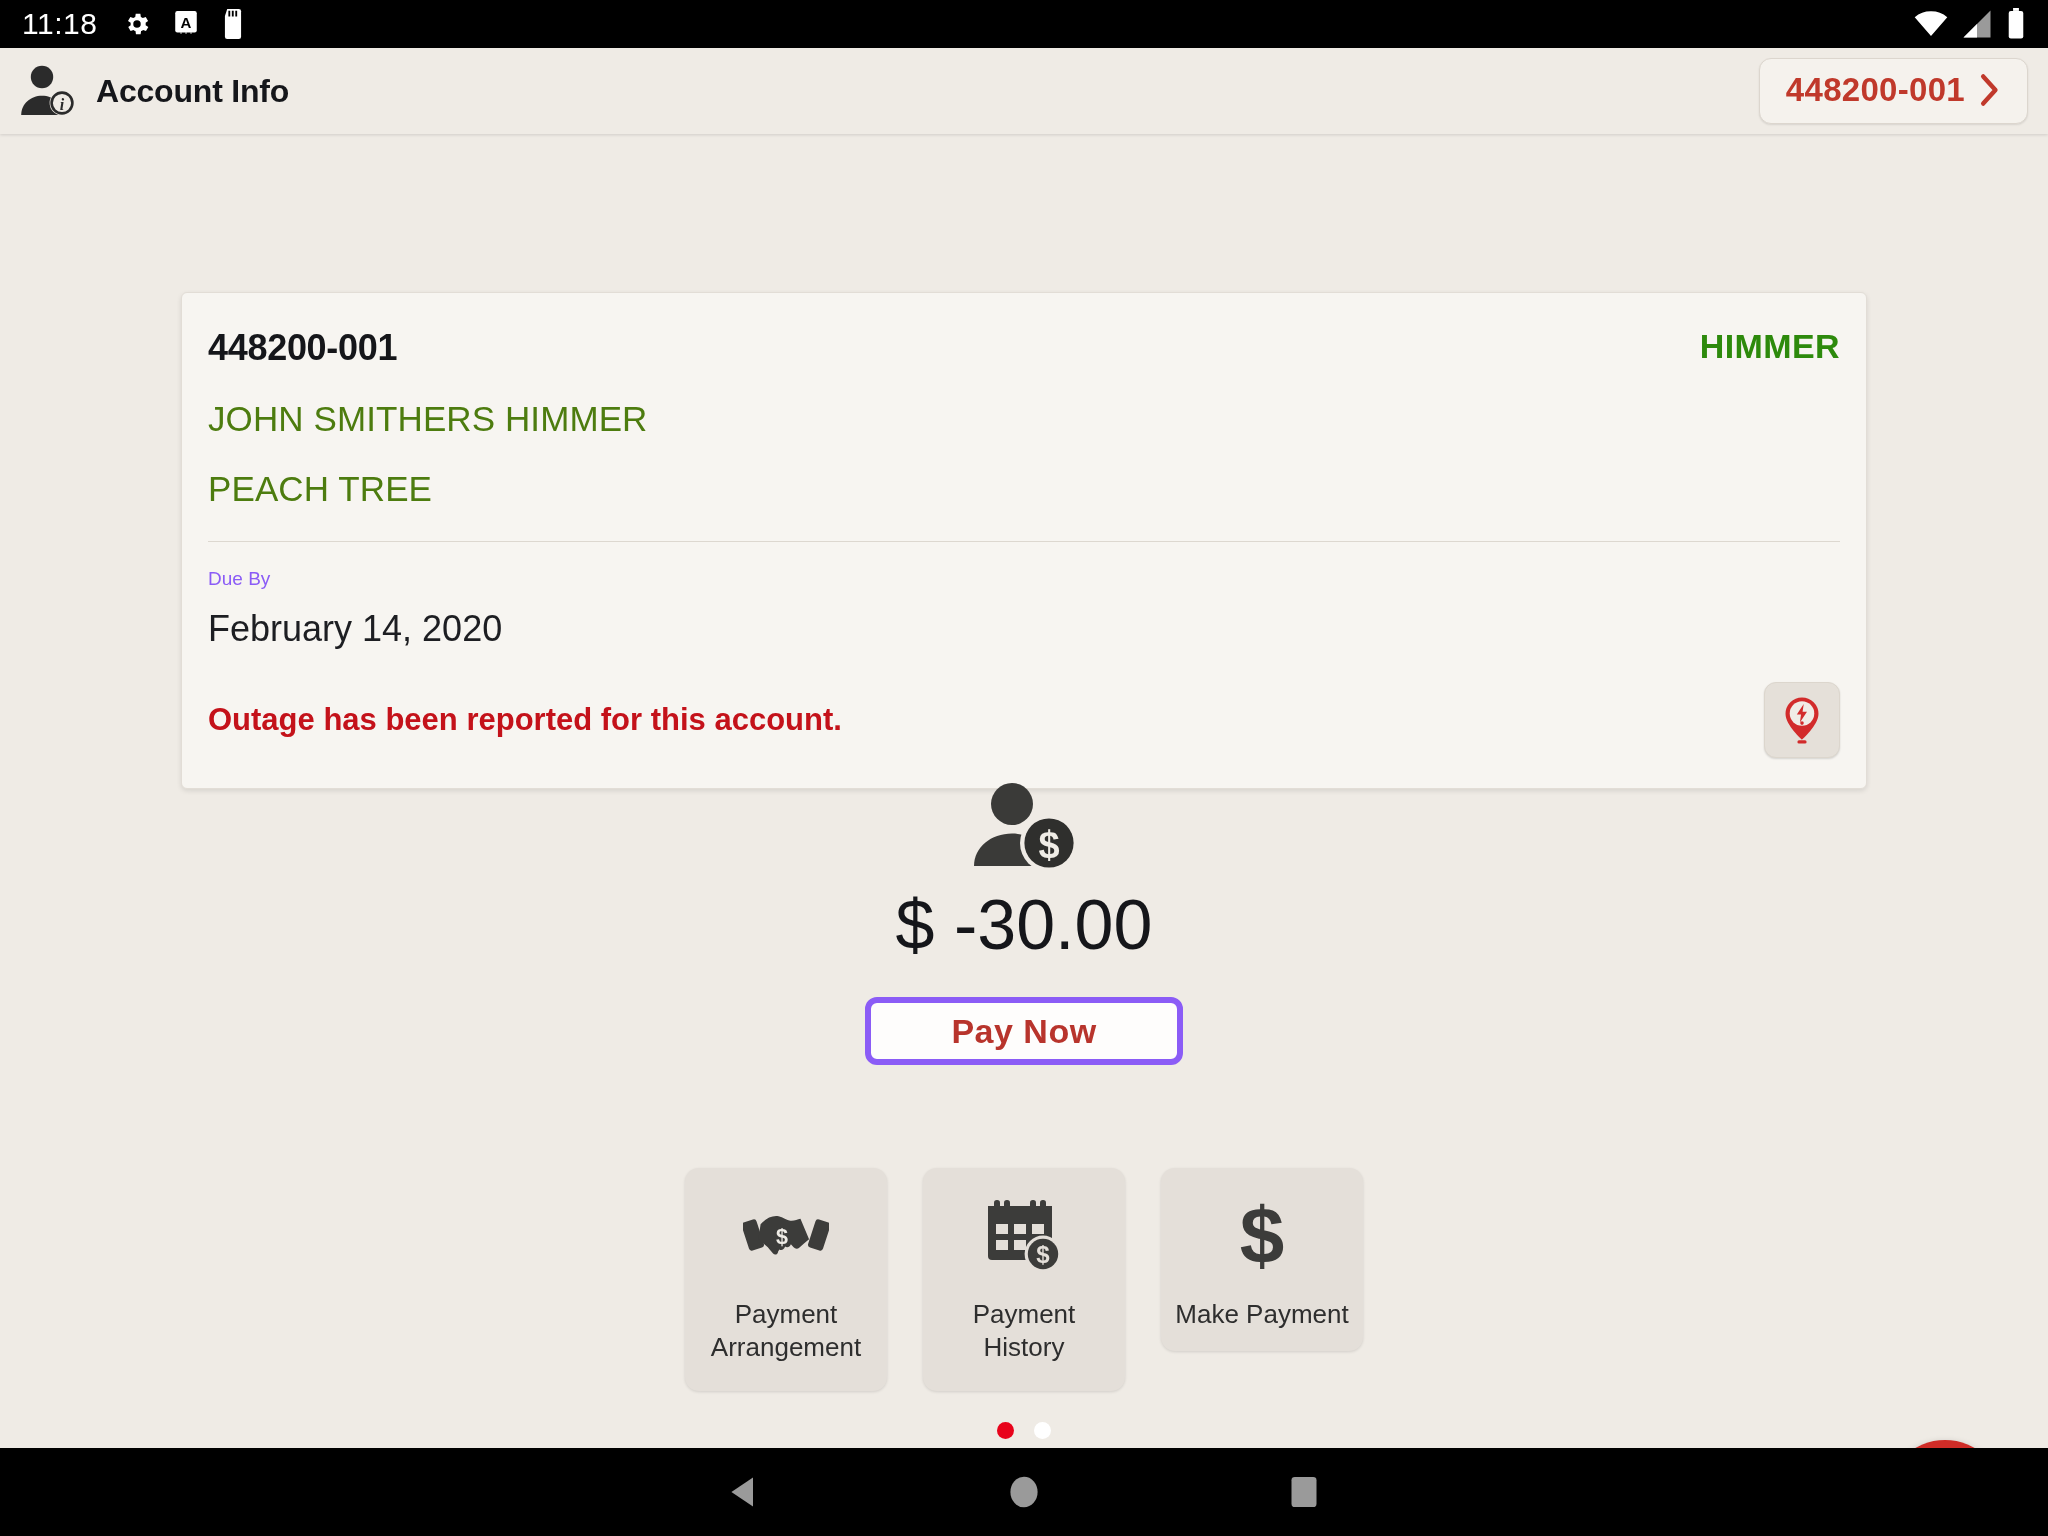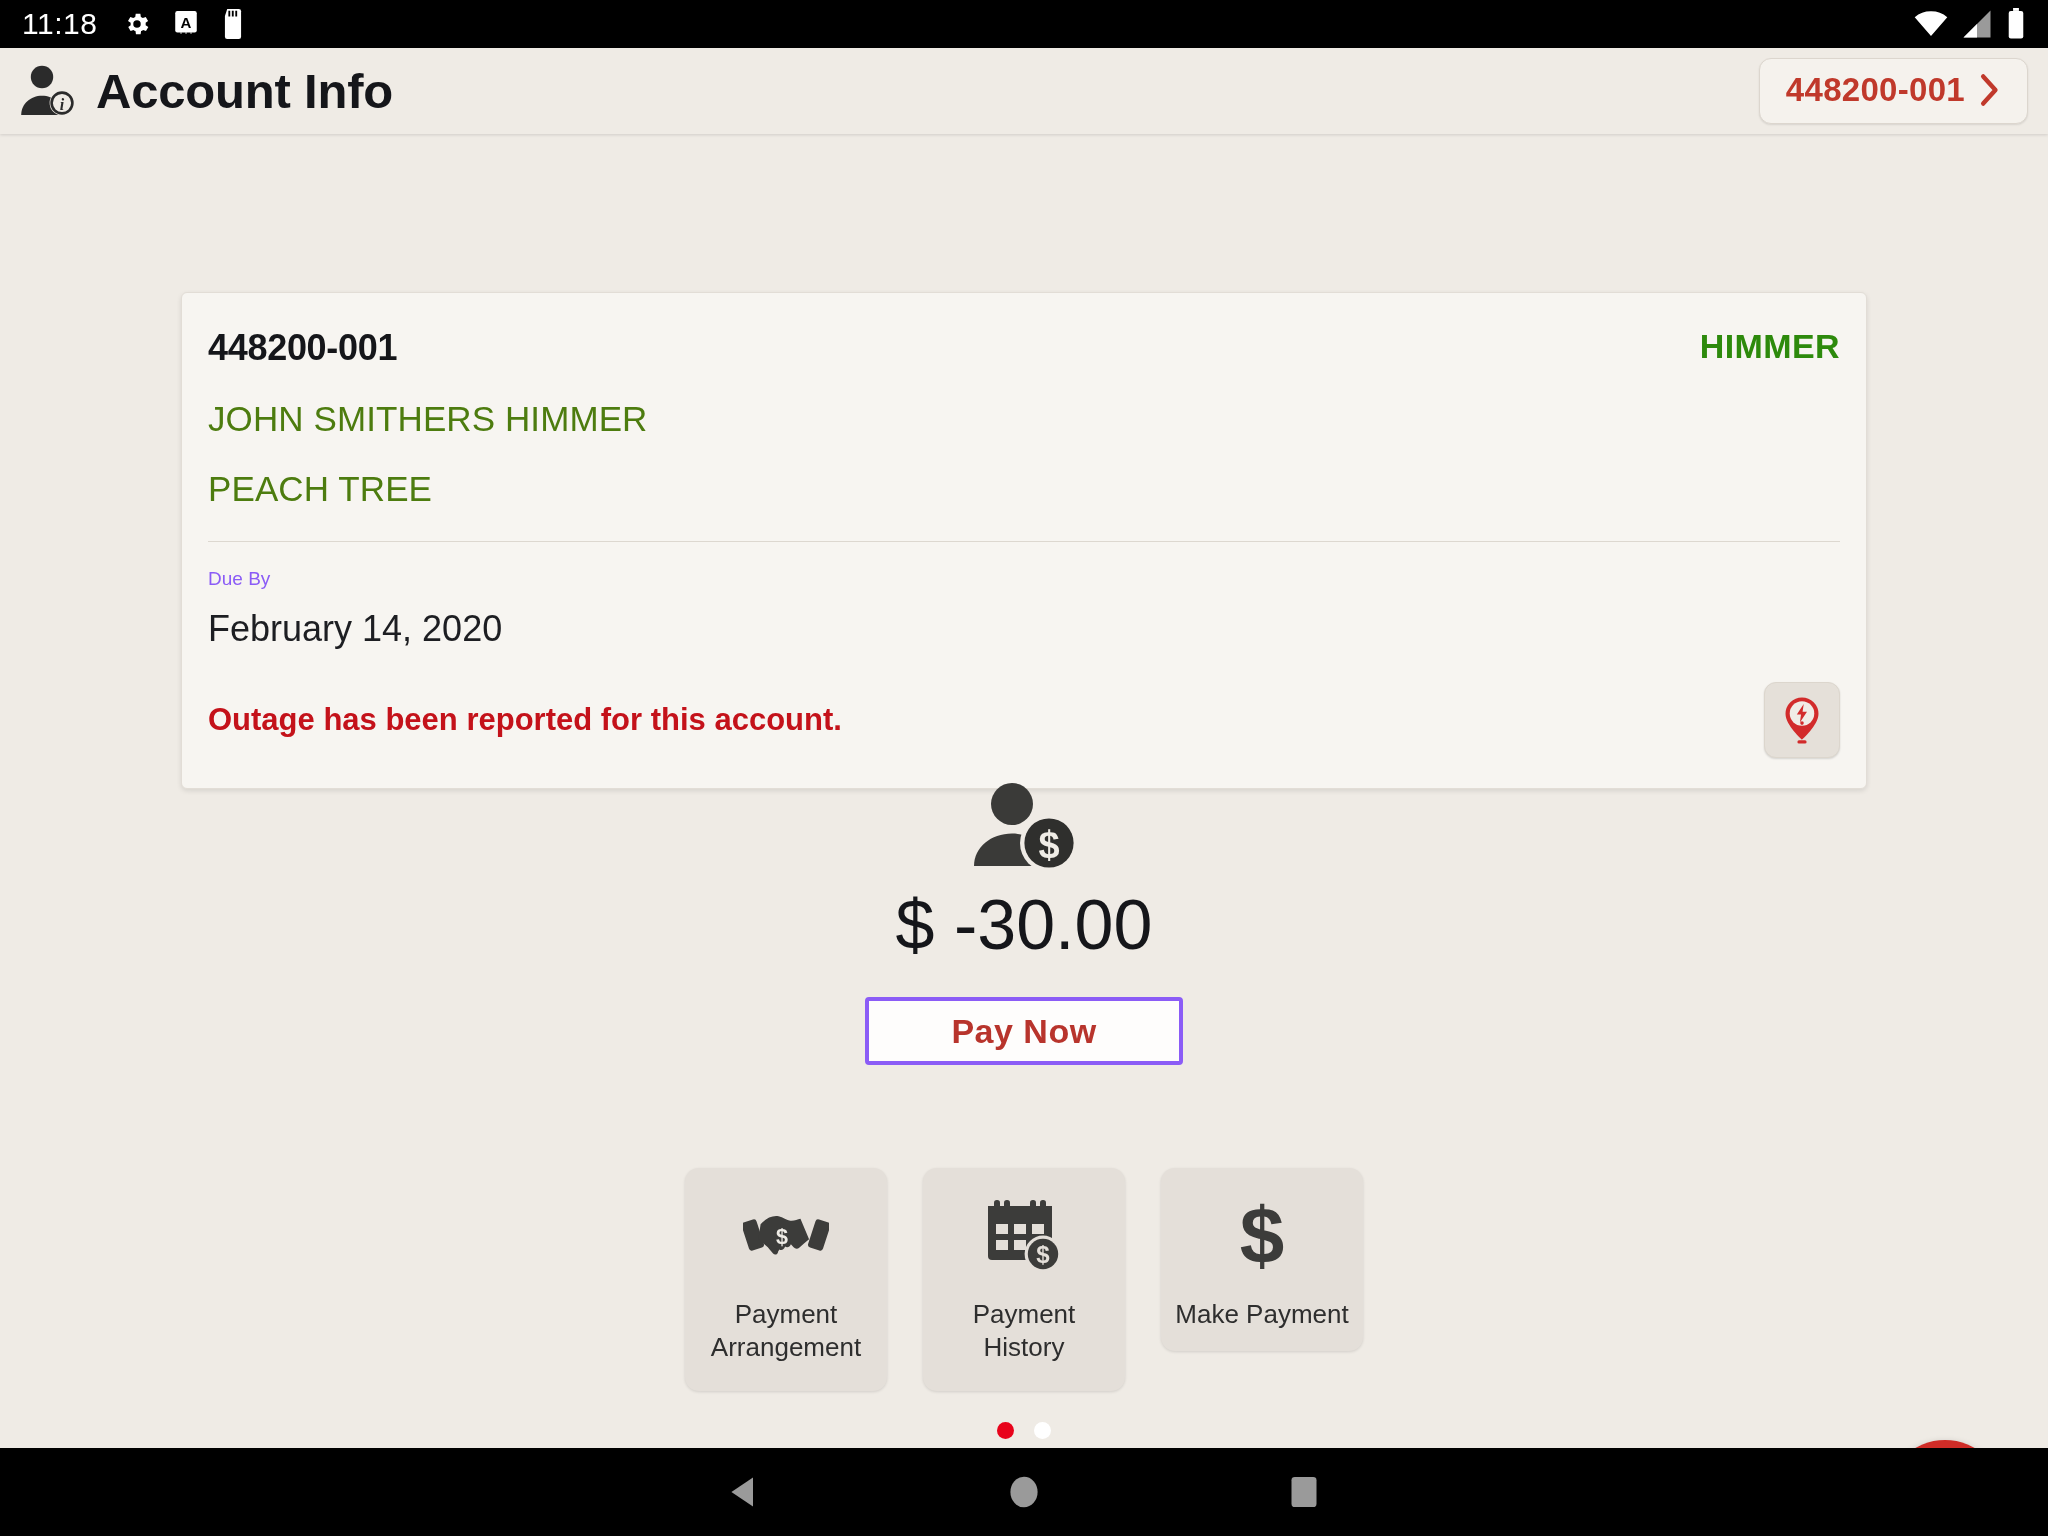--- a/index.html
+++ b/index.html
@@ -43,21 +43,21 @@
     flex: 0 0 86px;
     background: #efebe5;
     display: flex;
     align-items: center;
     padding: 0 20px 0 18px;
     box-shadow: 0 1px 3px rgba(0,0,0,0.13);
     position: relative;
     z-index: 5;
   }
   .appbar-title {
-    font-size: 49px;
+    font-size: 32px;
     font-weight: bold;
     color: #15161a;
     margin-left: 18px;
     letter-spacing: -0.2px;
   }
   .appbar-spacer { flex: 1 1 auto; }
   .acct-chip {
     border: 1px solid #dcd6ce;
     background: #f5f2ed;
     border-radius: 12px;
@@ -160,23 +160,23 @@
   .balance-amount {
     font-size: 70px;
     color: #15161a;
     margin-top: 14px;
     letter-spacing: 0px;
   }
   .pay-now {
     margin-top: 32px;
     width: 318px;
     height: 68px;
-    border: 4px solid #8b5cf6;
+    border: 6px solid #8b5cf6;
     background: #fefdfc;
-    border-radius: 4px;
+    border-radius: 12px;
     color: #b8342c;
     font-size: 34px;
     font-weight: bold;
     display: flex;
     align-items: center;
     justify-content: center;
     letter-spacing: 0.5px;
   }
 
   

